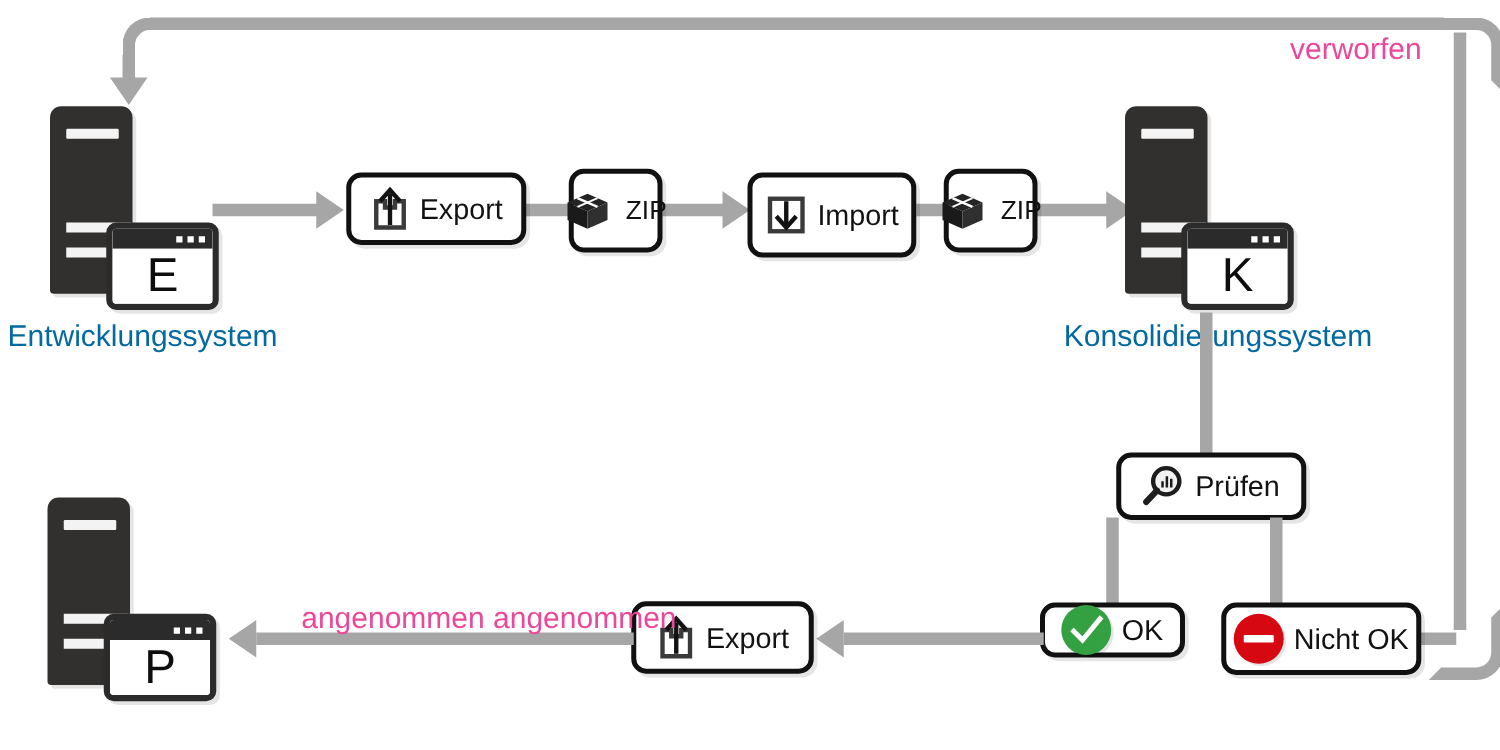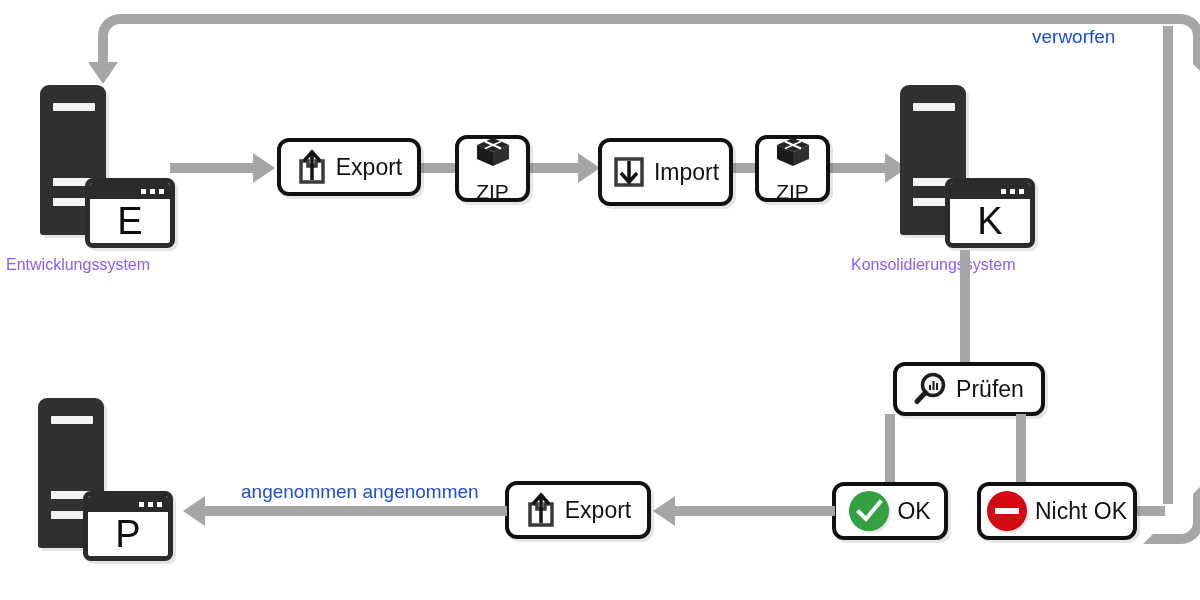--- a/index.html
+++ b/index.html
@@ -24,21 +24,21 @@
   .elbow{position:absolute;border:10px solid #a6a6a6;background:transparent;}
 
   
   .node{
     position:absolute;box-sizing:border-box;
     background:#ffffff;border:4px solid #111111;border-radius:12px;
     display:flex;align-items:center;justify-content:center;gap:8px;
     box-shadow:3px 3px 0 rgba(0,0,0,0.10);
   }
   .node .lbl{font-size:23px;color:#121212;white-space:nowrap;line-height:1;}
-  .node.stack{flex-direction:column;gap:13px;}
+  .node.stack{flex-direction:row;gap:13px;}
   .node.stack .lbl{font-size:21px;}
 
   
   .server{position:absolute;}
   .tower{
     position:absolute;left:0;top:0;width:66px;height:150px;
     background:#32302f;border-radius:9px 9px 3px 3px;
     box-shadow:3px 3px 0 rgba(0,0,0,0.10);
   }
   .tower-slot{position:absolute;left:13px;top:18px;width:42px;height:8px;background:#f3f3f3;border-radius:1px;}
@@ -54,24 +54,24 @@
   }
   .win-title{
     position:absolute;left:0;top:0;right:0;height:16px;background:#2b2b2b;
     display:flex;align-items:center;justify-content:flex-end;gap:4px;padding-right:6px;
   }
   .win-dot{width:5px;height:5px;background:#ffffff;}
   .win-body{position:absolute;left:0;right:0;top:16px;bottom:0;background:#fff;
     display:flex;align-items:center;justify-content:center;}
   .win-letter{font-size:38px;color:#0d0d0d;line-height:1;}
 
-  .sys-label{position:absolute;font-size:16px;color:#8b5cf6;white-space:nowrap;}
-
-  
-  .edge-label{position:absolute;font-size:19px;color:#1d4ed8;white-space:nowrap;}
+  .sys-label{position:absolute;font-size:24px;color:#0369a1;white-space:nowrap;}
+
+  
+  .edge-label{position:absolute;font-size:24px;color:#ec4899;white-space:nowrap;}
 
   
   .circ{width:40px;height:40px;border-radius:50%;position:relative;flex:0 0 auto;
         box-shadow:2px 2px 0 rgba(0,0,0,0.10);}
   .circ.ok{background:#33a141;}
   .circ.nok{background:#d60812;}
   .nok-bar{position:absolute;left:8px;top:17px;width:24px;height:6px;background:#ffffff;border-radius:1px;}
 
   svg{display:block;overflow:visible;}
 </style>
@@ -197,21 +197,21 @@
       <rect x="15" y="13" width="2" height="5" fill="#1d1d1d"></rect>
       <rect x="18.5" y="9" width="2" height="9" fill="#1d1d1d"></rect>
       <rect x="22" y="11" width="2" height="7" fill="#1d1d1d"></rect>
     </svg>
     <span class="lbl">Prüfen</span>
   </div>
 
   <div class="conn conn-v" style="left:885px;top:414px;height:70px;"></div>
   <div class="conn conn-v" style="left:1016px;top:414px;height:70px;"></div>
 
-  <div class="node" style="left:832px;top:482px;width:116px;height:58px;">
+  <div class="node" style="left:832px;top:482px;width:116px;height:44px;">
     <span class="circ ok">
       <svg width="40" height="40" viewBox="0 0 40 40" style="position:absolute;left:0;top:0;">
         <path d="M10 21 L17 28 L31 11" fill="none" stroke="#ffffff" stroke-width="4" stroke-linecap="square"></path>
       </svg>
     </span>
     <span class="lbl">OK</span>
   </div>
 
   <div class="node" style="left:977px;top:482px;width:160px;height:58px;">
     <span class="circ nok">

